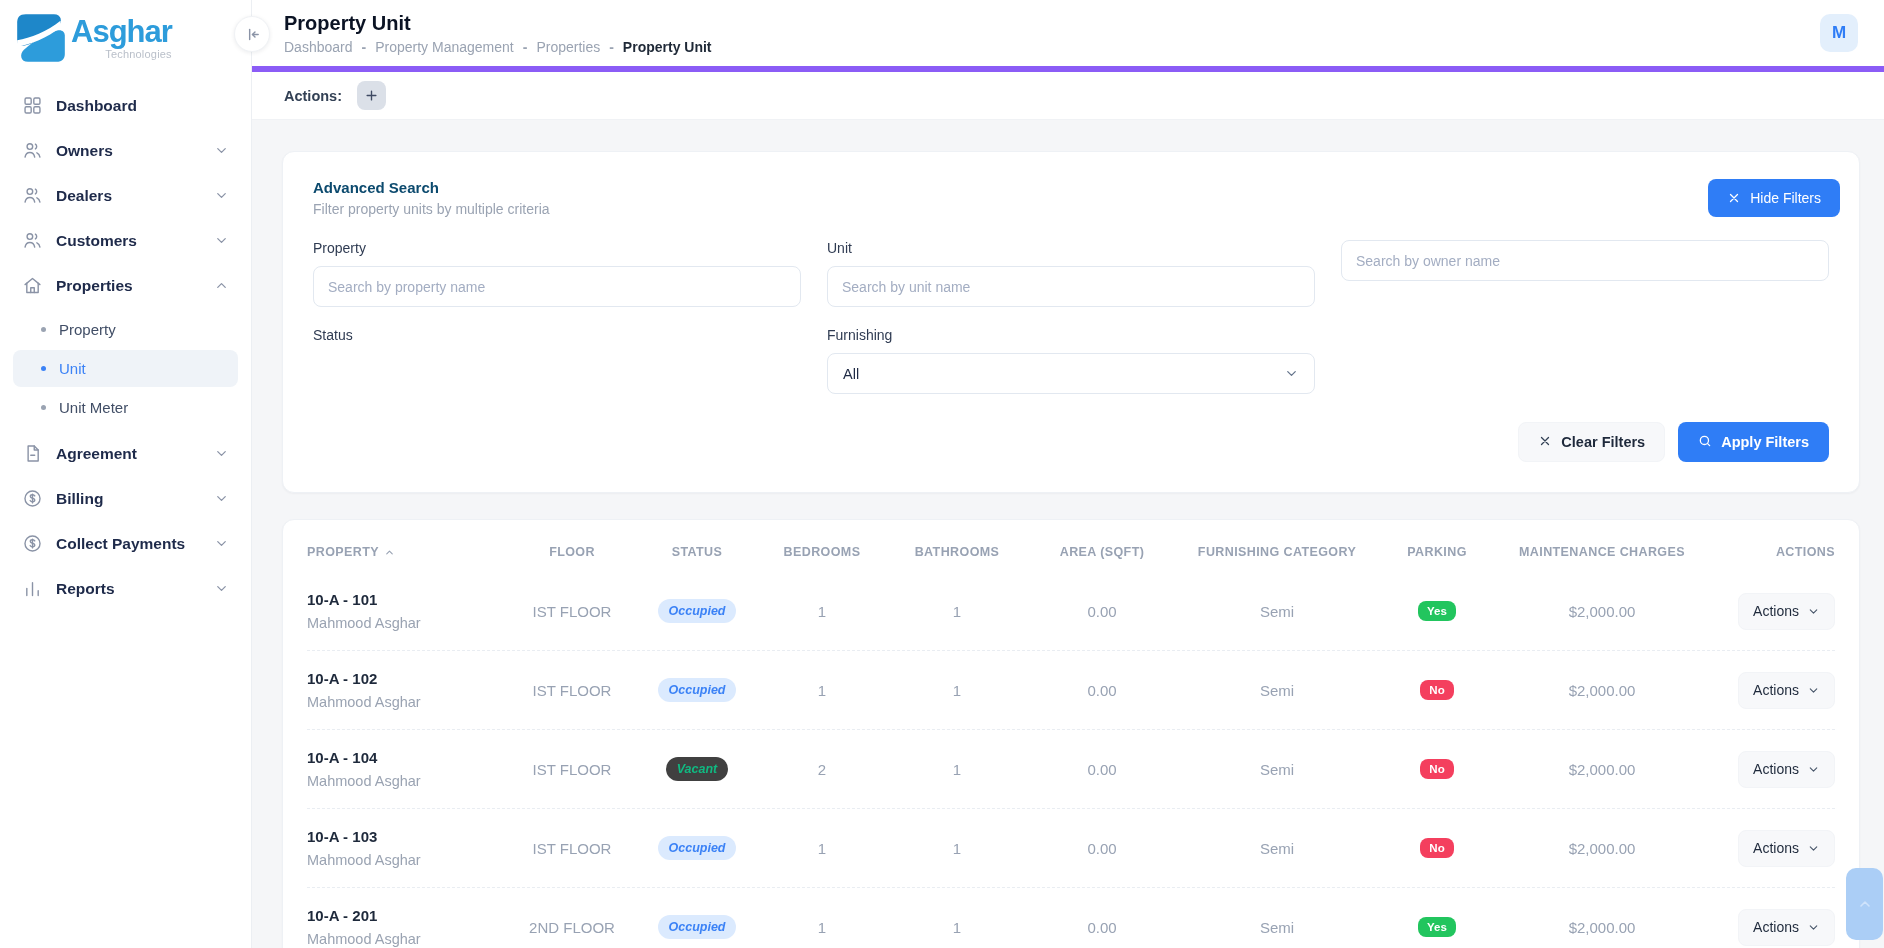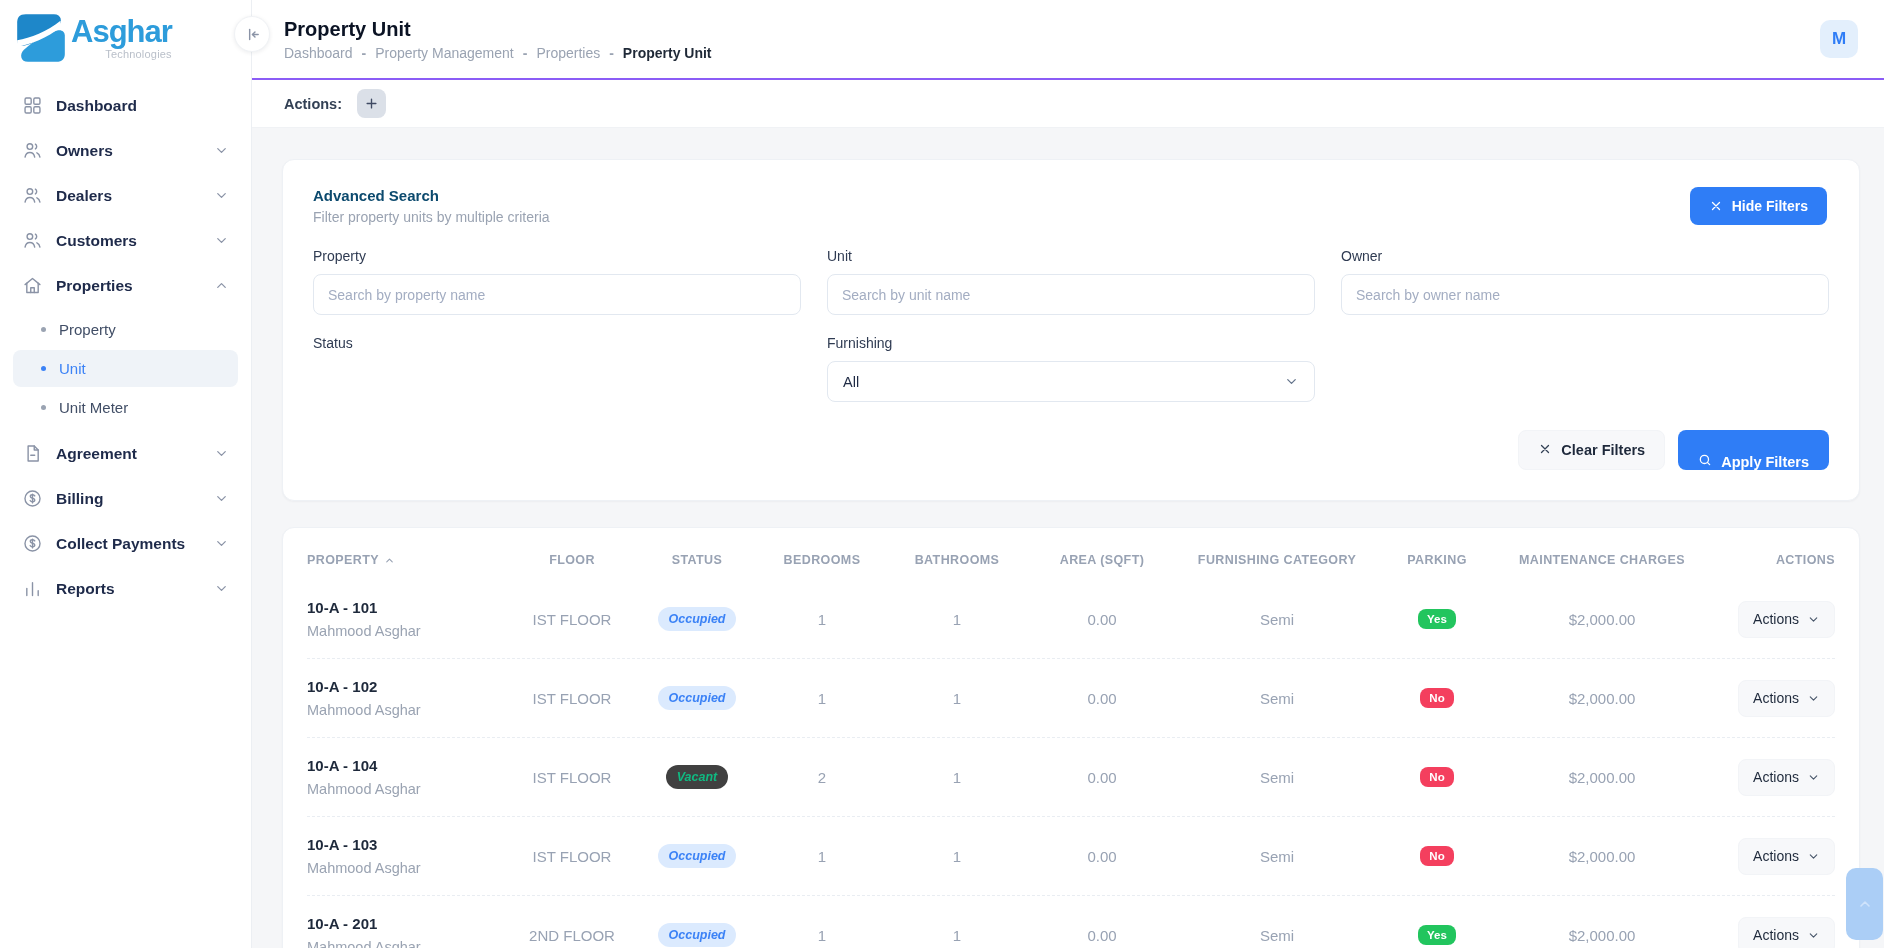--- a/index.html
+++ b/index.html
@@ -23,53 +23,53 @@
   .sub-item { display:flex; align-items:center; gap:13px; padding:10px 9px 10px 28px; font-size:15px; color:#414e66; font-weight:500; border-radius:8px; cursor:pointer; margin-bottom:2px; }
   .dot { width:5px; height:5px; border-radius:50%; background:#9aa3b2; flex-shrink:0; }
   .sub-item.active { background:#eff3f8; color:#3b82f6; }
   .sub-item.active .dot { background:#3b82f6; }
 
   
   .main { flex:1; display:flex; flex-direction:column; position:relative; min-width:0; }
   .collapse-btn { position:absolute; left:-18px; top:16px; width:36px; height:36px; border-radius:50%; background:#fff; border:1px solid #f0f2f5; box-shadow:0 1px 4px rgba(16,24,40,.08); display:grid; place-items:center; cursor:pointer; z-index:5; }
   .collapse-btn svg { width:17px; height:17px; stroke:#8a93a6; fill:none; stroke-width:2; stroke-linecap:round; stroke-linejoin:round; }
 
-  .topbar { height:80px; background:#fff; display:flex; align-items:center; padding:0 26px 0 32px; border-bottom:2px solid #8b5cf6; flex-shrink:0; }
+  .topbar { height:72px; background:#fff; display:flex; align-items:center; padding:0 26px 0 32px; border-bottom:6px solid #8b5cf6; flex-shrink:0; }
   .page-title { font-size:20px; font-weight:700; color:#0b1324; margin-bottom:4px; }
   .crumbs { display:flex; align-items:center; gap:9px; font-size:14px; color:#9aa3b2; }
   .crumb { cursor:pointer; }
   .crumb.current { color:#1f2937; font-weight:600; cursor:default; }
   .crumb-sep { color:#9aa3b2; font-weight:600; }
   .avatar { margin-left:auto; width:38px; height:38px; border-radius:10px; background:#e3effc; color:#2f7df6; font-weight:700; font-size:17px; display:grid; place-items:center; cursor:pointer; }
 
   .actions-bar { height:48px; background:#fff; display:flex; align-items:center; gap:15px; padding:0 32px; border-bottom:1px solid #f0f2f5; flex-shrink:0; }
   .actions-label { font-size:14.5px; font-weight:600; color:#334155; }
   .plus-btn { width:29px; height:29px; border-radius:8px; background:#dbe0e8; border:none; display:grid; place-items:center; cursor:pointer; }
   .plus-btn svg { width:15px; height:15px; stroke:#3f4a63; stroke-width:2.2; stroke-linecap:round; }
 
   .content { flex:1; padding:31px 24px 0 30px; overflow:hidden; }
   .card { background:#fff; border:1px solid #eef1f5; border-radius:12px; box-shadow:0 1px 2px rgba(16,24,40,.04); }
 
   
   .search-card { position:relative; padding:27px 30px 30px; margin-bottom:26px; }
   .sc-title { font-size:15px; font-weight:700; color:#0c4a6e; margin-bottom:5px; }
   .sc-sub { font-size:14px; color:#9aa3b2; }
-  .hide-filters { position:absolute; top:27px; right:32px; background:#2f7df6; color:#fff; border:none; border-radius:8px; padding:0 19px; height:38px; font-size:14px; font-weight:700; display:inline-flex; align-items:center; gap:9px; cursor:pointer; font-family:inherit; }
+  .hide-filters { position:absolute; top:27px; right:19px; background:#2f7df6; color:#fff; border:none; border-radius:8px; padding:0 19px; height:38px; font-size:14px; font-weight:400; display:inline-flex; align-items:center; gap:9px; cursor:pointer; font-family:inherit; }
   .hide-filters svg, .btn-ico svg { width:14px; height:14px; stroke-width:2.2; stroke-linecap:round; stroke-linejoin:round; fill:none; }
   .hide-filters svg { stroke:#fff; }
   .filter-grid { display:grid; grid-template-columns:1fr 1fr 1fr; column-gap:26px; row-gap:20px; margin-top:23px; }
   .field label { display:block; font-size:14px; font-weight:500; color:#2f3b52; margin-bottom:10px; }
   .field input { width:100%; height:41px; border:1px solid #e2e8f0; border-radius:8px; padding:0 14px; font-size:14px; color:#1e293b; outline:none; font-family:inherit; background:#fff; }
   .field input::placeholder { color:#a3adc2; }
   .select { height:41px; border:1px solid #e2e8f0; border-radius:8px; display:flex; align-items:center; justify-content:space-between; padding:0 15px; font-size:14.5px; font-weight:500; color:#1f2a44; cursor:pointer; background:#fff; }
   .select svg { width:15px; height:15px; stroke:#64748b; stroke-width:2; fill:none; stroke-linecap:round; stroke-linejoin:round; }
   .filter-actions { display:flex; justify-content:flex-end; gap:13px; margin-top:28px; }
   .clear-btn { background:#f7f8fa; border:1px solid #f2f4f7; color:#1e293b; border-radius:8px; height:40px; padding:0 19px; font-size:14.5px; font-weight:600; display:inline-flex; align-items:center; gap:9px; cursor:pointer; font-family:inherit; }
   .clear-btn svg { stroke:#334155; }
-  .apply-btn { background:#2f7df6; border:none; color:#fff; border-radius:8px; height:40px; padding:0 20px; font-size:14.5px; font-weight:600; display:inline-flex; align-items:flex-end; gap:9px; cursor:pointer; font-family:inherit; }
+  .apply-btn { background:#2f7df6; border:none; color:#fff; border-radius:8px; height:40px; padding:0 20px; font-size:14.5px; font-weight:600; display:inline-flex; align-items:center; gap:9px; cursor:pointer; font-family:inherit; }
   .apply-btn svg { stroke:#fff; }
 
   
   .table-card { padding:10px 24px 0; }
   .tgrid { display:grid; grid-template-columns:200px 130px 120px 130px 140px 150px 200px 120px 210px 1fr; align-items:center; }
   .thead { padding:15px 0 13px; }
   .th { font-size:12.5px; font-weight:600; color:#98a2b3; letter-spacing:.4px; text-transform:uppercase; white-space:nowrap; }
   .th.c, .cell.c { text-align:center; }
   .th.r, .cell.r { text-align:right; }
   .th-sort { display:inline-flex; align-items:center; gap:5px; cursor:pointer; }
@@ -305,21 +305,20 @@
         <div class="filter-grid">
           <div class="field">
             <label>Property</label>
             <input type="text" placeholder="Search by property name" style="">
           </div>
           <div class="field">
             <label>Unit</label>
             <input type="text" placeholder="Search by unit name" style="">
           </div>
           <div class="field">
-            <label>Owner</label>
             <input type="text" placeholder="Search by owner name" style="">
           </div>
           <div class="field">
             <label>Status</label>
           </div>
           <div class="field">
             <label>Furnishing</label>
             <div class="select">
               <span>All</span>
               <svg viewBox="0 0 24 24">

